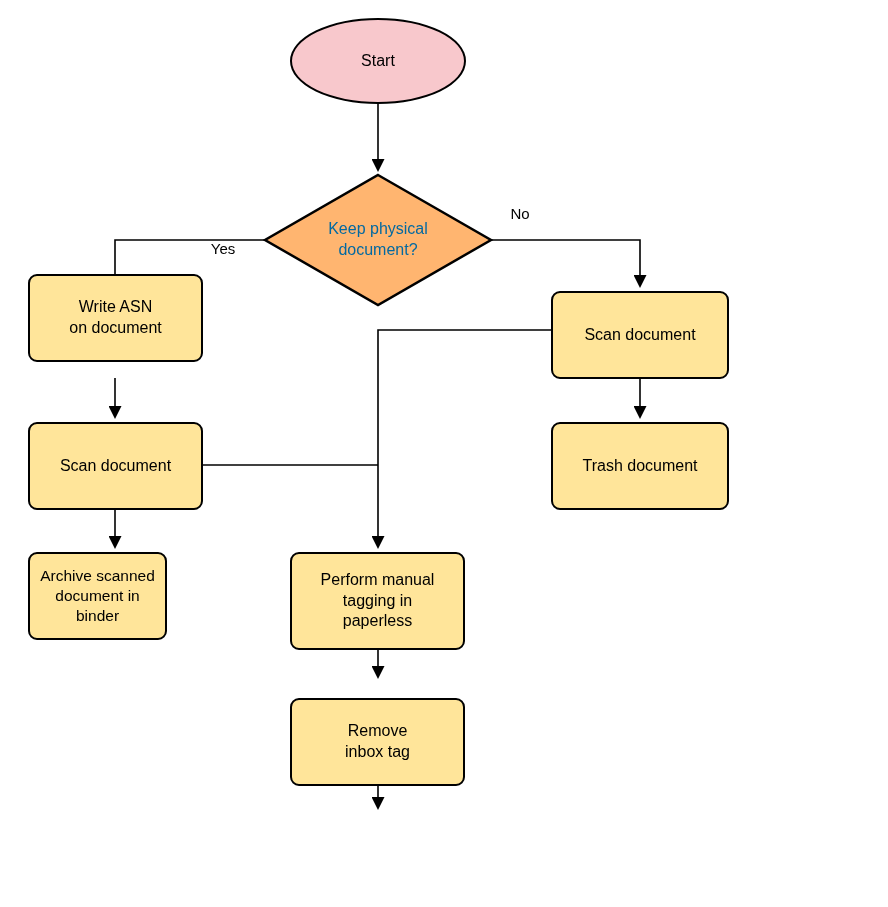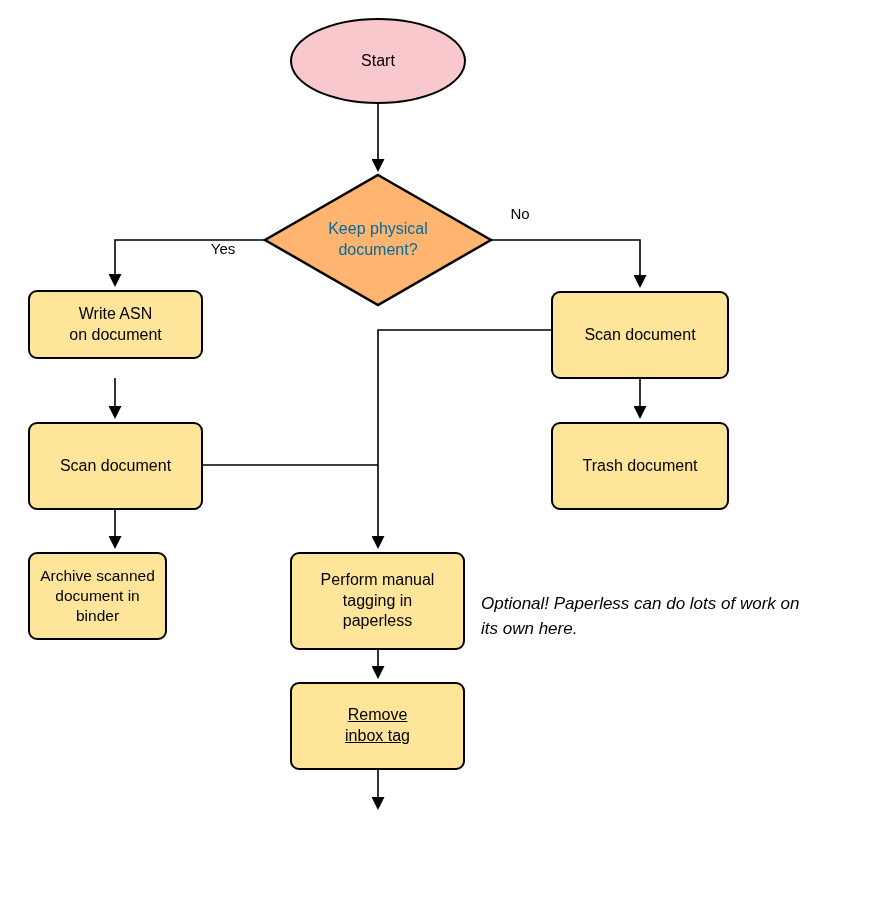--- a/index.html
+++ b/index.html
@@ -64,27 +64,27 @@
     position: absolute;
     font-size: 17px;
     font-style: italic;
     color: #000000;
     line-height: 1.45;
     white-space: pre-line;
   }
 
   
   #node-start        { left: 290px; top: 18px;  width: 176px; height: 86px; }
-  #node-write-asn    { left: 28px;  top: 290px; width: 175px; height: 69px; }
+  #node-write-asn    { left: 28px;  top: 274px; width: 175px; height: 88px; }
   #node-scan-left    { left: 28px;  top: 422px; width: 175px; height: 88px; }
   #node-archive      { left: 28px;  top: 552px; width: 139px; height: 88px; font-size: 15.5px; }
   #node-scan-right   { left: 551px; top: 291px; width: 178px; height: 88px; }
   #node-trash        { left: 551px; top: 422px; width: 178px; height: 88px; }
   #node-tagging      { left: 290px; top: 552px; width: 175px; height: 98px; }
-  #node-remove-inbox { left: 290px; top: 682px; width: 175px; height: 88px; text-decoration: underline; }
+  #node-remove-inbox { left: 290px; top: 698px; width: 175px; height: 88px; }
   #node-end          { left: 290px; top: 813px; width: 176px; height: 86px; }
   #decision-label    { left: 288px; top: 208px; width: 180px; height: 64px; }
   #edge-label-yes    { left: 198px; top: 212px; width: 50px; margin-top: 28px; }
   #edge-label-no     { left: 500px; top: 205px; width: 40px; }
   #annotation        { left: 481px; top: 592px; width: 400px; }
 </style>
 </head>
 <body>
 
 <div class="canvas">
@@ -133,16 +133,14 @@
   <div id="node-tagging" class="node process">Perform manual
 tagging in
 paperless</div>
 
   <div id="node-trash" class="node process">Trash document</div>
 
   <div id="node-remove-inbox" class="node process">Remove
 inbox tag</div>
 
 
-  <div id="annotation" class="annotation">Optional! Paperless can do lots of work on
-its own here.</div>
 
 </div>
 
 </body></html>

